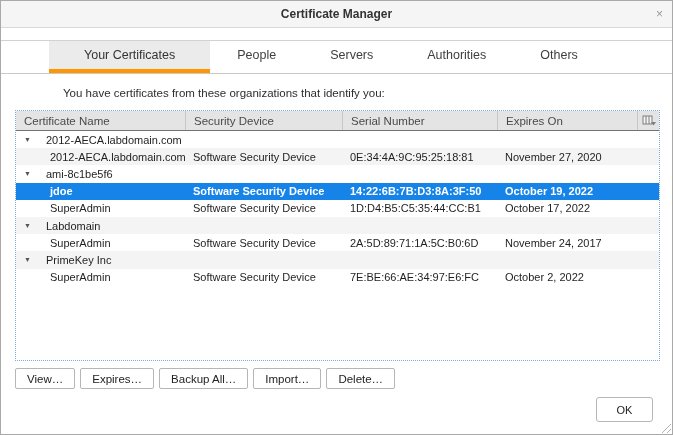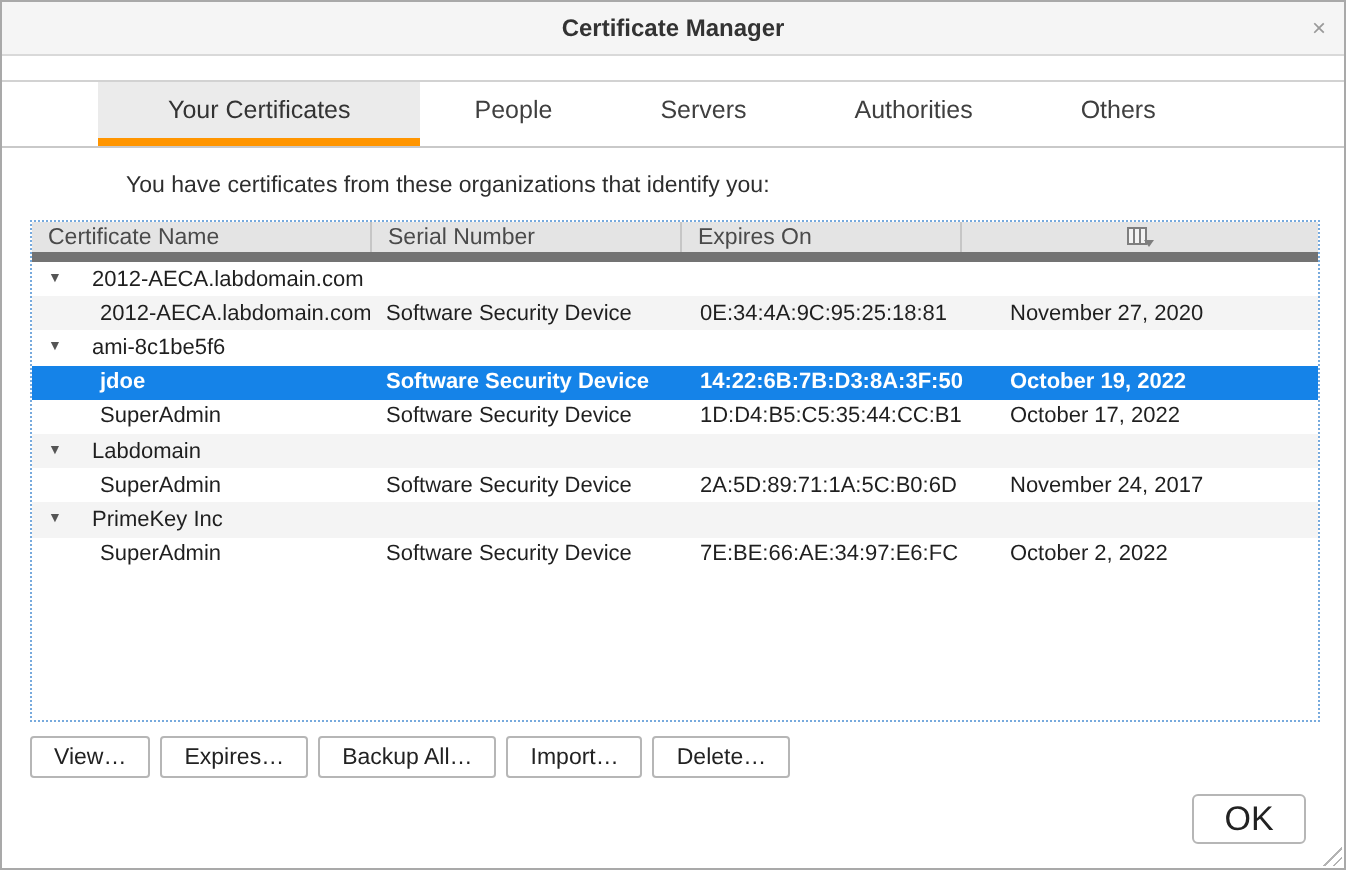--- a/index.html
+++ b/index.html
@@ -20,21 +20,21 @@
     display:flex;align-items:stretch;padding-left:48px;box-sizing:border-box;background:#fff;}
   .tab{display:flex;align-items:center;padding:0 27px;font-size:12.5px;color:#3f3f3f;
     border-bottom:4px solid transparent;box-sizing:border-box;cursor:default;}
   .tab.active{background:#ebebeb;border-bottom-color:#ff9500;padding:0 35px;color:#333;}
   
   .desc{position:absolute;top:86px;left:14px;font-size:11.5px;color:#2e2e2e;margin-left:48px;}
   
   .tree{position:absolute;left:14px;top:109px;width:645px;height:251px;
     border:1px dotted #77aadd;box-sizing:border-box;background:#fff;
     font-size:11px;color:#1f1f1f;overflow:hidden;}
-  .thead{display:flex;height:20px;background:#e4e4e4;border-bottom:5px solid #737373;box-sizing:border-box;}
+  .thead{display:flex;height:20px;background:#e4e4e4;border-bottom:1px solid #737373;box-sizing:border-box;}
   .th{display:flex;align-items:center;padding-left:8px;box-sizing:border-box;
     color:#4a4a4a;font-size:11.5px;border-left:1px solid #c6c6c6;overflow:hidden;white-space:nowrap;}
   .th:first-child{border-left:none;}
   .th.c1{width:169px;} .th.c2{width:157px;} .th.c3{width:155px;text-align:center;} .th.c4{width:140px;}
   .th.c5{flex:1;justify-content:center;padding-left:0;}
   .row{display:flex;height:17.2px;align-items:center;box-sizing:border-box;white-space:nowrap;}
   .row.alt{background:#f4f4f4;}
   .row.selected{background:#1583e8;color:#ffffff;font-weight:700;}
   .twisty{font-size:7px;color:#555;margin-left:8px;width:11px;flex:none;}
   .grouplabel{margin-left:11px;}
@@ -42,21 +42,21 @@
   .cell.name{width:169px;padding-left:34px;}
   .cell.device{width:157px;}
   .cell.serial{width:155px;}
   .cell.expires{width:140px;}
   
   .btnrow{position:absolute;left:14px;top:367px;display:flex;gap:5px;}
   .btn{height:21px;padding:0 11px;background:#ffffff;border:1px solid #b6b6b6;border-radius:2px;
     font-size:11.5px;color:#222;display:flex;align-items:center;cursor:default;
     font-family:"Liberation Sans","DejaVu Sans",sans-serif;}
   .okbtn{position:absolute;right:19px;top:396px;width:57px;height:25px;background:#ffffff;
-    border:1px solid #b6b6b6;border-radius:3px;font-size:17px;color:#222;cursor:default;
+    border:1px solid #b6b6b6;border-radius:3px;font-size:11px;color:#222;cursor:default;
     font-family:"Liberation Sans","DejaVu Sans",sans-serif;}
   
   .grip{position:absolute;right:1px;bottom:1px;width:11px;height:11px;
     background:repeating-linear-gradient(-45deg,transparent 0 2.5px,#b3b3b3 2.5px 3.5px);
     clip-path:polygon(100% 0,100% 100%,0 100%);}
   .picker-svg{display:block;}
 </style>
 </head>
 <body>
 
@@ -73,20 +73,21 @@
       <div class="tab">Servers</div>
       <div class="tab">Authorities</div>
       <div class="tab">Others</div>
     </div>
 
   <div class="desc">You have certificates from these organizations that identify you:</div>
 
   <div class="tree">
     <div class="thead">
       <div class="th c1">Certificate Name</div>
+      <div class="th c2">Security Device</div>
       <div class="th c3">Serial Number</div>
       <div class="th c4">Expires On</div>
       <div class="th c5">
         <svg class="picker-svg" width="14" height="11" viewBox="0 0 14 11">
           <rect x="1" y="1" width="9" height="8" fill="#f3f3f3" stroke="#7e7e7e" stroke-width="1"></rect>
           <line x1="4" y1="1" x2="4" y2="9" stroke="#7e7e7e" stroke-width="1"></line>
           <line x1="7" y1="1" x2="7" y2="9" stroke="#7e7e7e" stroke-width="1"></line>
           <polygon points="9,7 14,7 11.5,10.5" fill="#7e7e7e"></polygon>
         </svg>
       </div>

